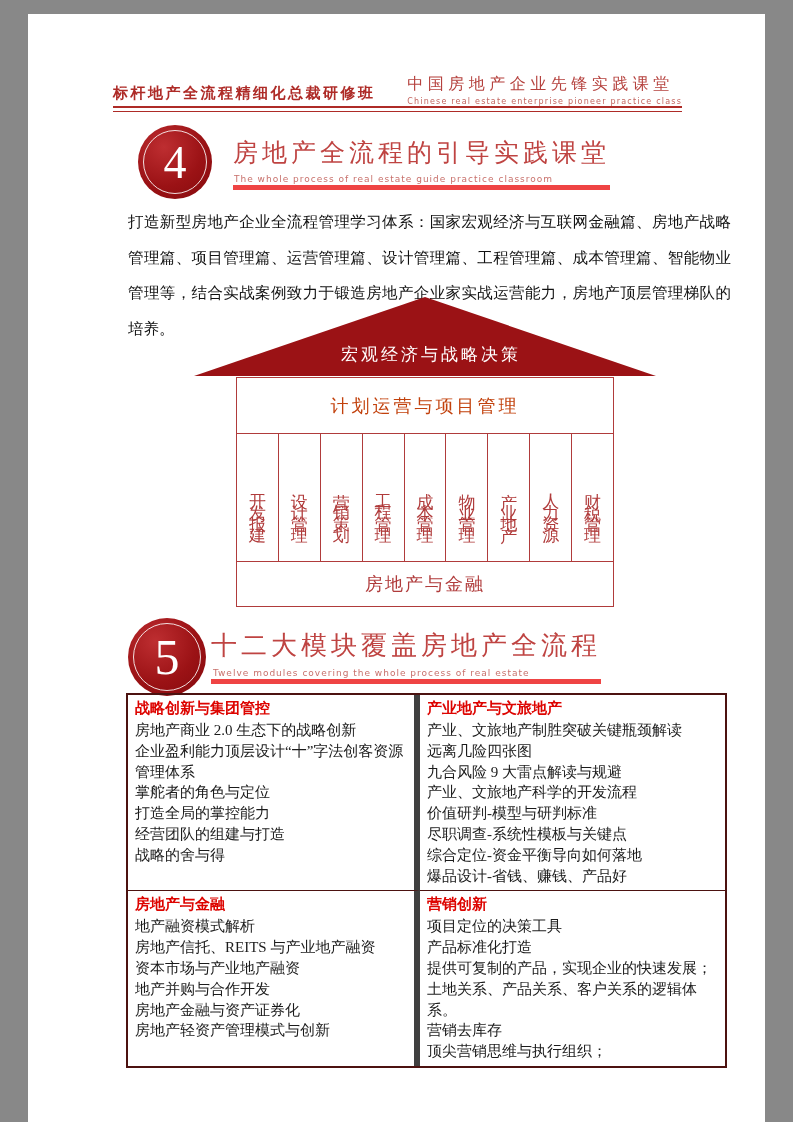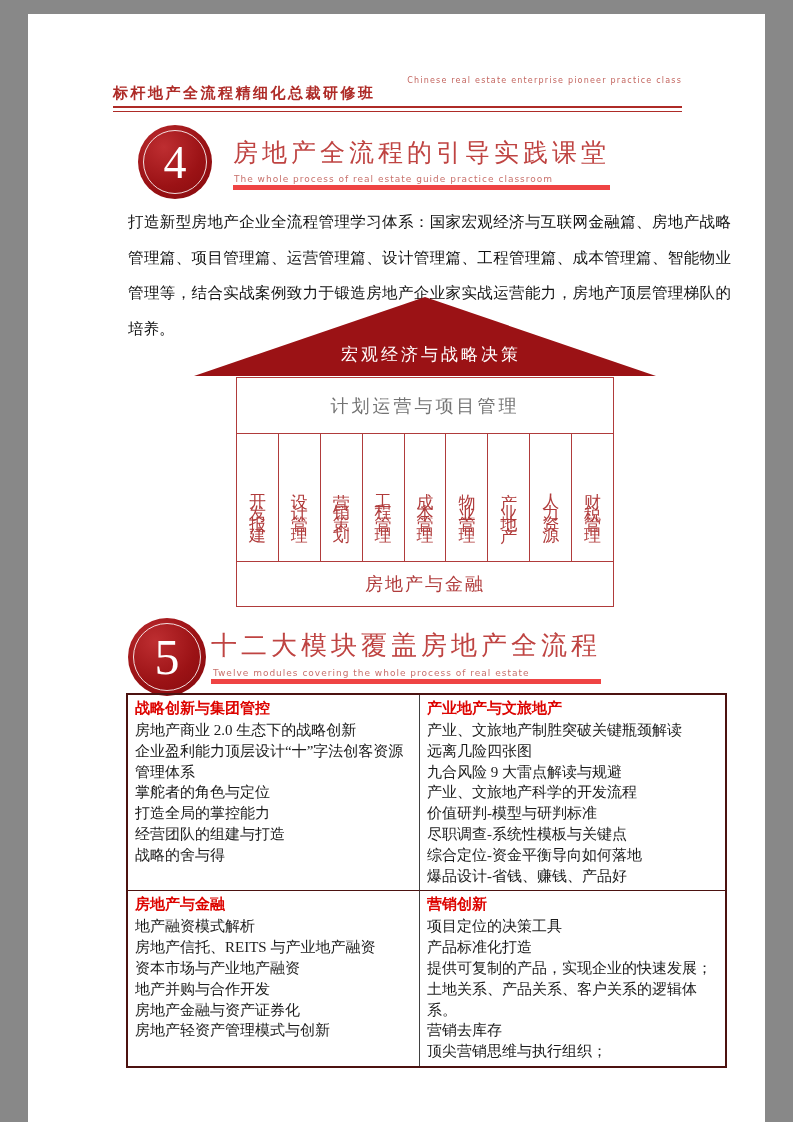--- a/index.html
+++ b/index.html
@@ -81,21 +81,21 @@
     text-align:center;color:#ffffff;
     font-family:"DejaVu Sans","Liberation Sans",sans-serif;
     font-size:17px;letter-spacing:3px;
   }
   .house-body{
     width:376px;margin:0 auto;
     border:1px solid #B03B3B;
   }
   .house-row1{
     height:55px;line-height:55px;text-align:center;
-    color:#737373;font-family:"DejaVu Sans","Liberation Sans",sans-serif;
+    color:#c2410c;font-family:"DejaVu Sans","Liberation Sans",sans-serif;
     font-size:18px;letter-spacing:3px;
     border-bottom:1px solid #B03B3B;
   }
   .house-cols{display:flex;height:127px;}
   .house-col{
     flex:1;display:flex;align-items:center;justify-content:center;
     border-right:1px solid #B03B3B;
   }
   .house-col:last-child{border-right:none;}
   .house-col div{
@@ -111,39 +111,40 @@
     border-top:1px solid #B03B3B;
   }
   
   .modules{
     position:absolute;left:98px;top:679px;width:597px;
     border:2px solid #4C1210;
     display:grid;grid-template-columns:292px 1fr;
   }
   .mcell{
     padding:2px 6px 4px 7px;
-    border-right:1px solid #404040;border-bottom:1px solid #4C1210;
+    border-right:6px solid #404040;border-bottom:1px solid #4C1210;
   }
   .mcell.last-col{border-right:none;}
   .mcell.last-row{border-bottom:none;}
   .mtitle{
     font-family:"DejaVu Sans","Liberation Sans",sans-serif;
     font-weight:bold;color:#DD0400;font-size:15px;line-height:23px;
   }
   .mitems div{
     font-size:15px;line-height:20.8px;color:#1b1b1b;
   }
 </style>
 </head>
 <body>
 
 <div class="page">
 
   <div class="hdr-left">标杆地产全流程精细化总裁研修班</div>
   <div class="hdr-right">
+    <div class="hdr-right-title">中国房地产企业先锋实践课堂</div>
     <div class="hdr-right-sub">Chinese real estate enterprise pioneer practice class</div>
   </div>
   <div class="hdr-rule"></div>
 
   <div class="badge badge4">
     <div class="ring"></div>
     <div class="num">4</div>
   </div>
   <div class="sec-title sec4-title">房地产全流程的引导实践课堂</div>
   <div class="sec-sub sec4-sub">The whole process of real estate guide practice classroom</div>

